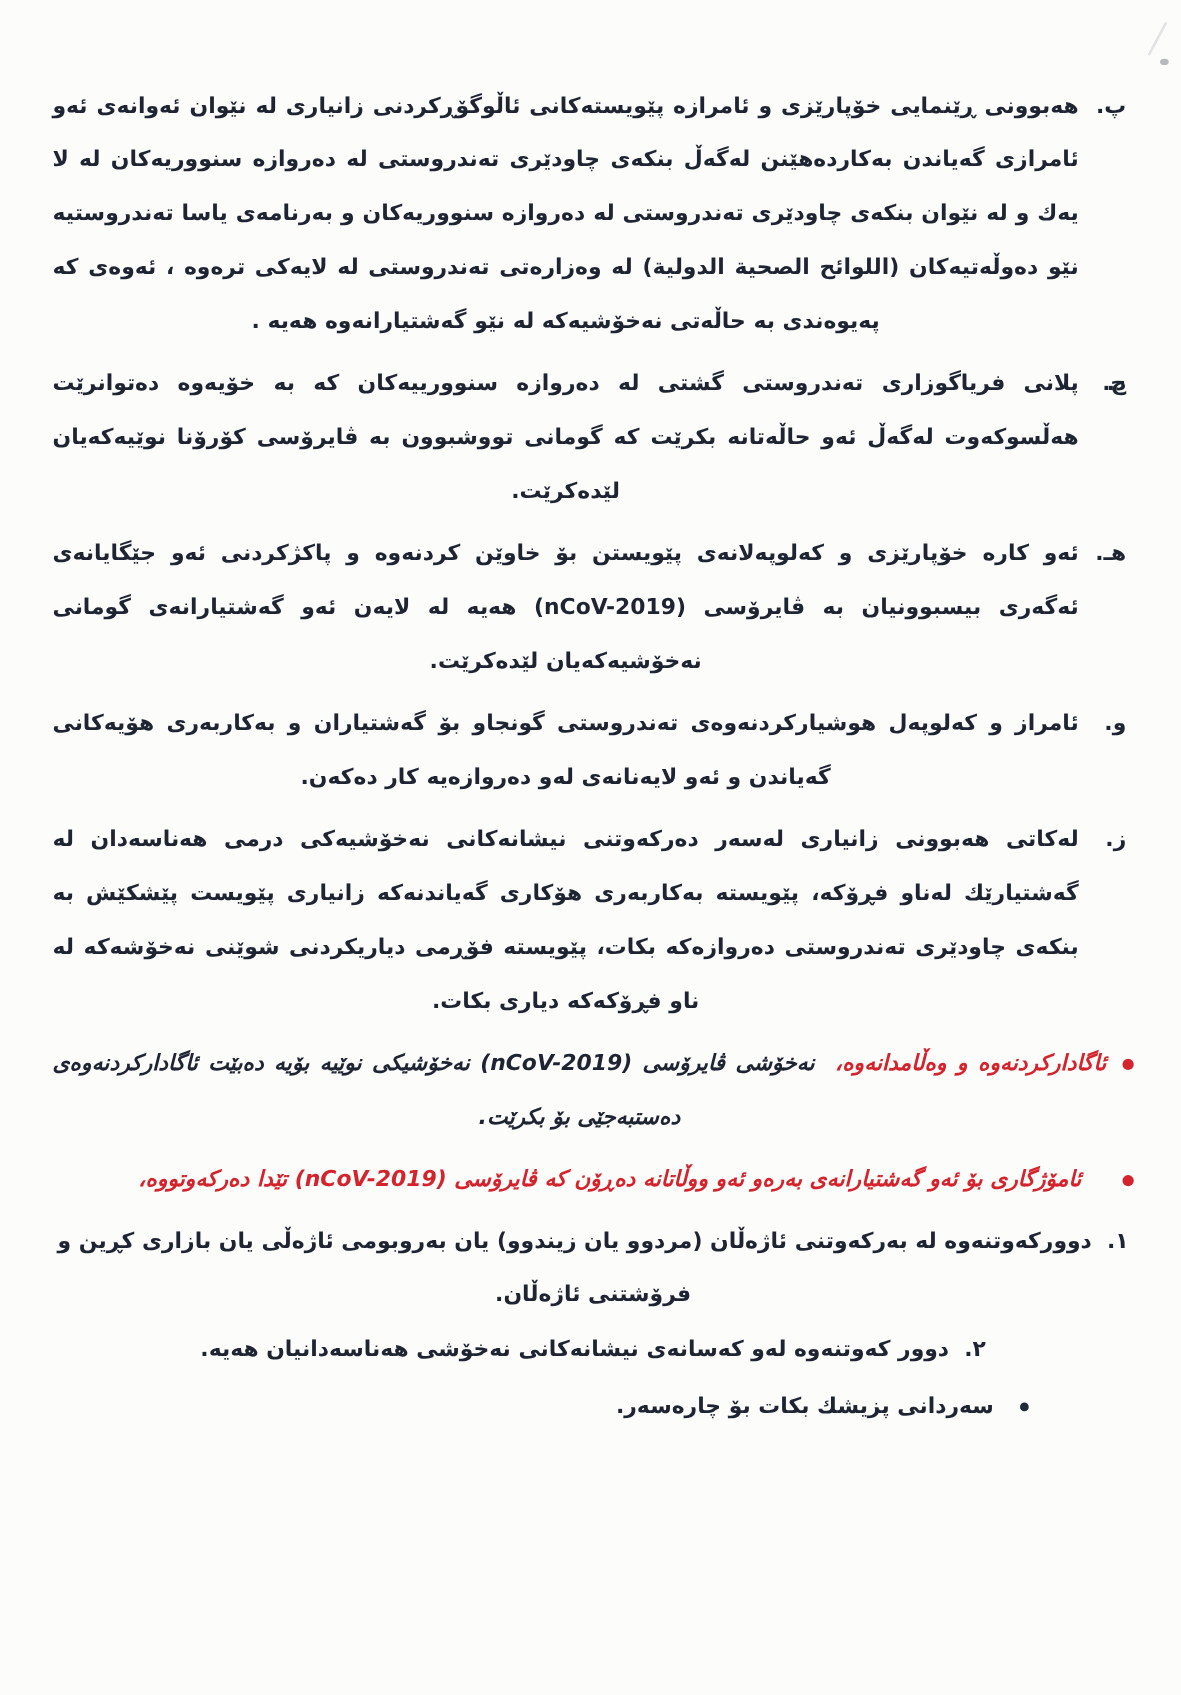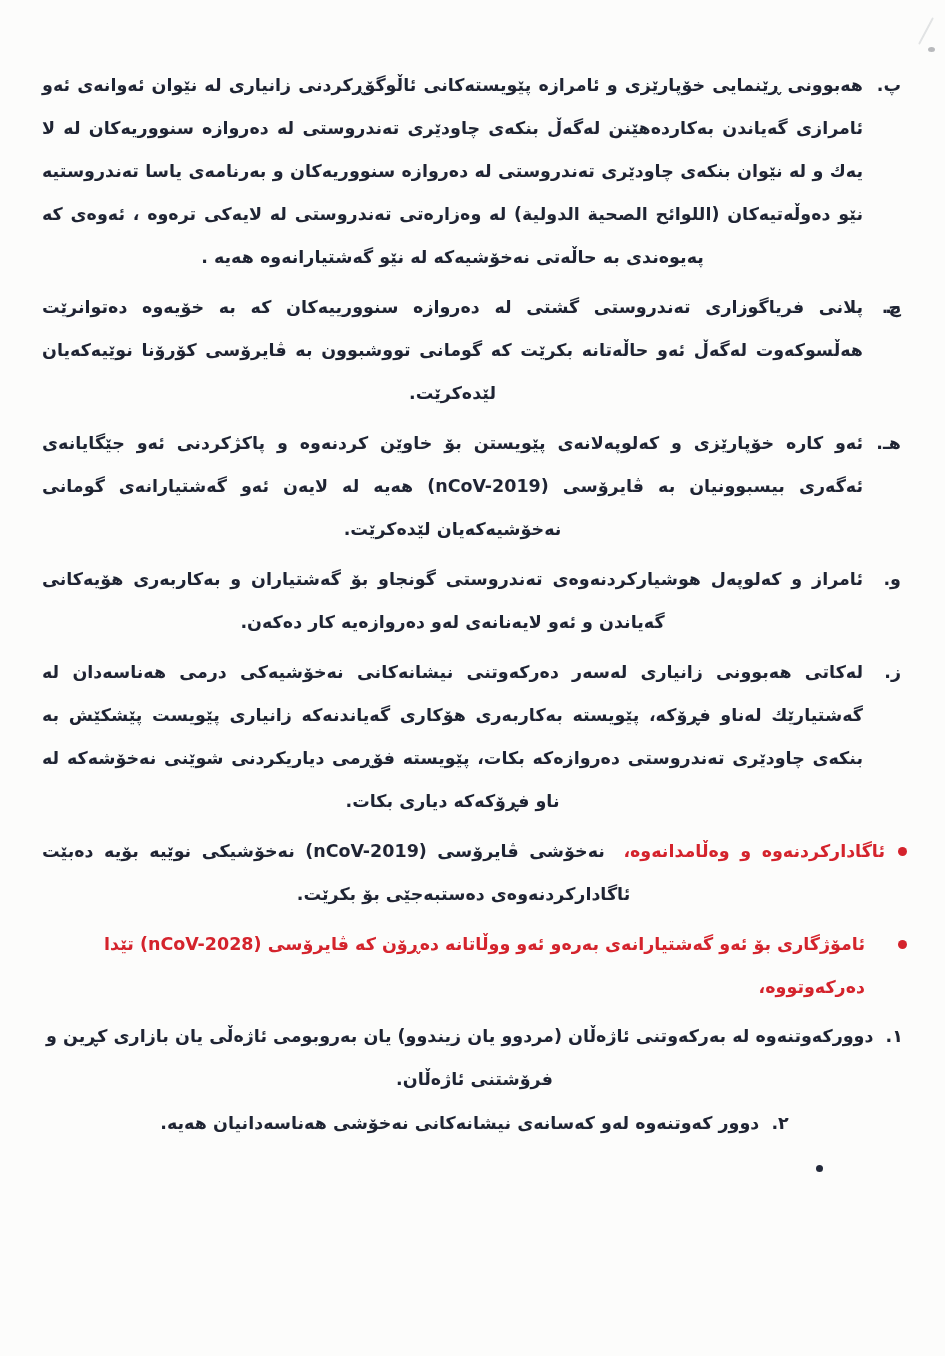--- a/index.html
+++ b/index.html
@@ -26,21 +26,21 @@
   }
   .artifact-scratch::before{
     content:"";position:absolute;top:6px;right:10px;width:2px;height:30px;
     background:#9aa0a6;transform:rotate(28deg);border-radius:2px;opacity:.5;
   }
   .artifact-scratch::after{
     content:"";position:absolute;bottom:2px;right:2px;width:7px;height:5px;
     background:#4a4f57;border-radius:50%;opacity:.7;
   }
   ol,ul{list-style:none;margin:0;padding:0;}
-  p{margin:0;}
+  p{margin:0;font-style:italic;}
 
   
   .lettered li{
     position:relative;
     padding-right:44px;
     margin-bottom:7px;
     text-align:justify;
     text-align-last:center;
     -moz-text-align-last:center;
   }
@@ -102,34 +102,35 @@
   <div class="red-item">
     <span class="dot red"></span>
     <p class="para">
       <span class="red-heading">ئاگادارکردنەوە و وەڵامدانەوە،</span>
       <span>نەخۆشی ڤایرۆسی (nCoV-2019) نەخۆشیکی نوێیە بۆیە دەبێت ئاگادارکردنەوەی دەستبەجێی بۆ بکرێت.</span>
     </p>
   </div>
 
   <div class="red-item advice">
     <span class="dot red"></span>
-    <p class="para">ئامۆژگاری بۆ ئەو گەشتیارانەی  بەرەو ئەو ووڵاتانە دەڕۆن کە ڤایرۆسی  (nCoV-2028) تێدا دەرکەوتووە،</p>
+    <p class="para">ئامۆژگاری بۆ ئەو گەشتیارانەی  بەرەو ئەو ووڵاتانە دەڕۆن کە ڤایرۆسی  (nCoV-2019) تێدا دەرکەوتووە،</p>
   </div>
 
   <ol class="numbered">
     <li>
       <span class="num">١.</span>
       <span>دوورکەوتنەوە لە بەرکەوتنی ئاژەڵان (مردوو یان زیندوو) یان بەروبومی ئاژەڵی یان بازاری کڕین و فرۆشتنی ئاژەڵان.</span>
     </li>
     <li>
       <span class="num">٢.</span>
       <span>دوور کەوتنەوە لەو کەسانەی نیشانەکانی نەخۆشی هەناسەدانیان هەیە.</span>
     </li>
   </ol>
 
   <ul class="subbullets">
     <li>
       <span class="dot black"></span>
+      <span>سەردانی پزیشك بکات بۆ چارەسەر.</span>
     </li>
 
   </ul>
 
 </div>
 
 </body></html>

